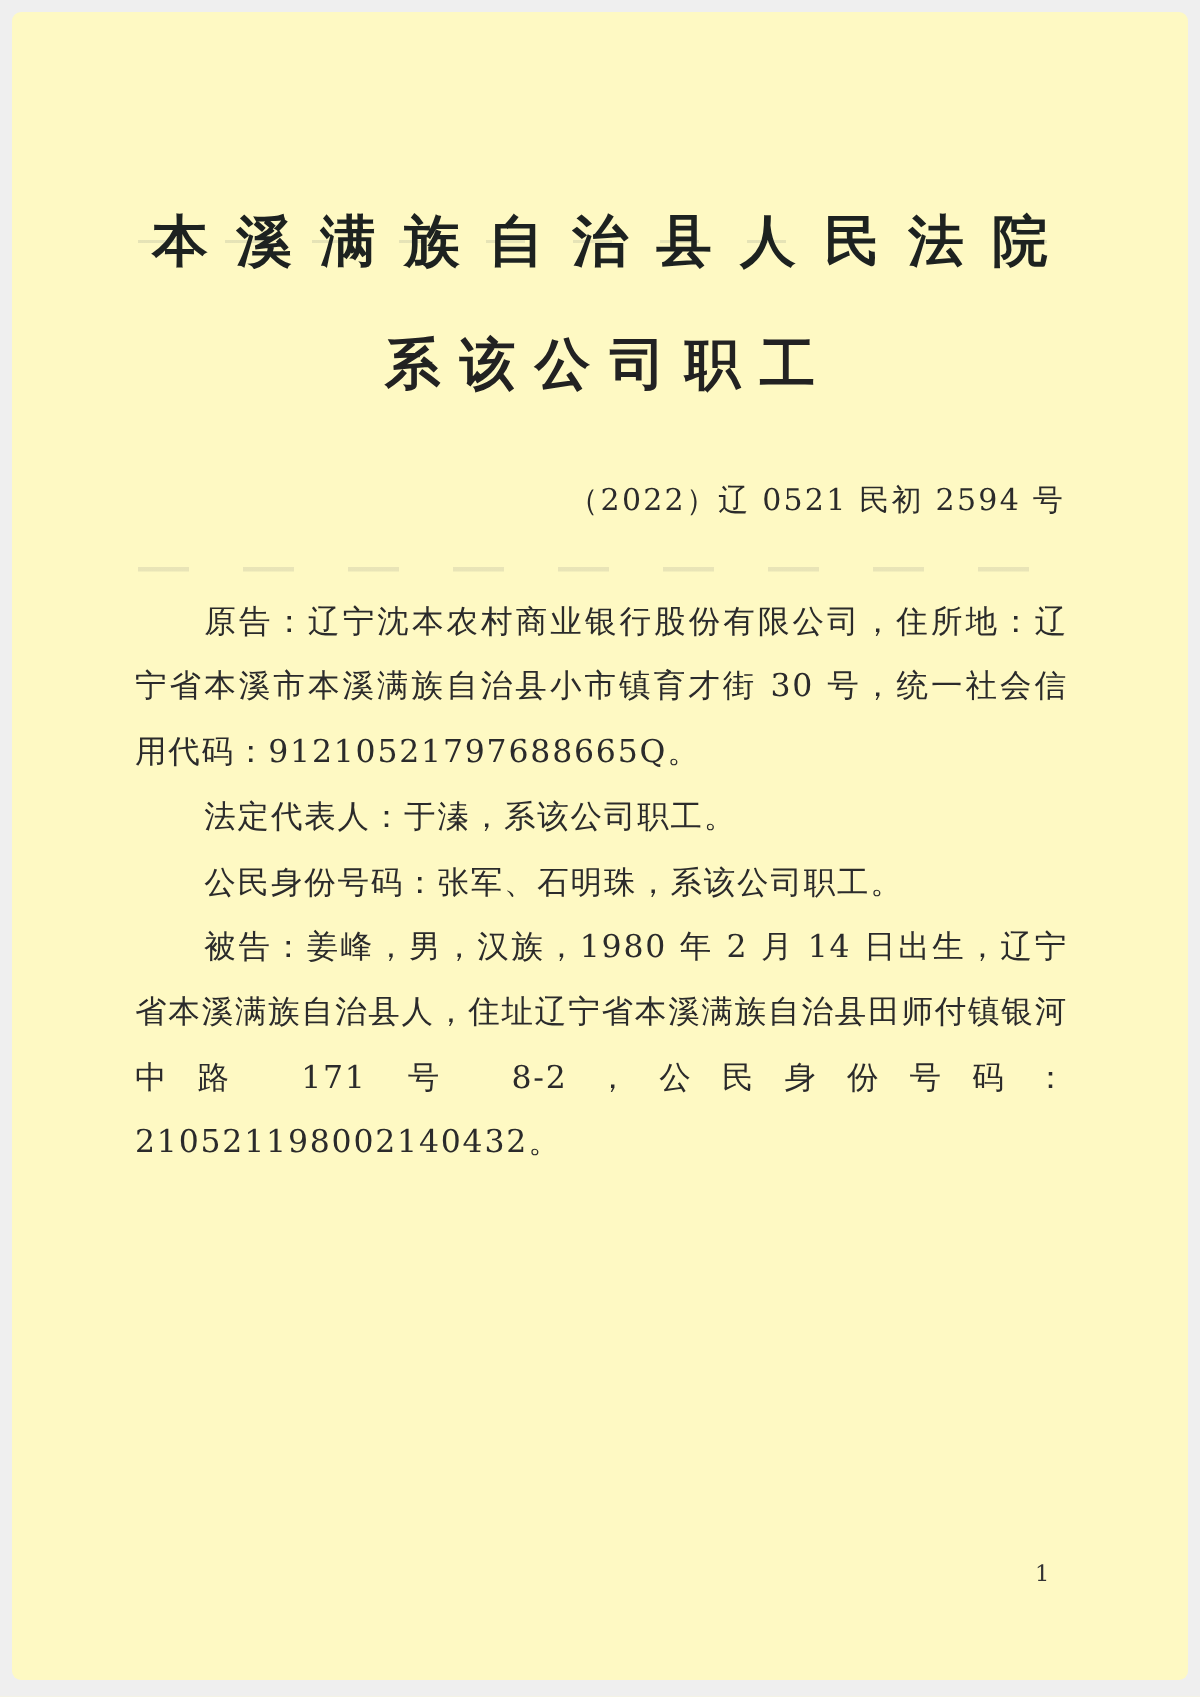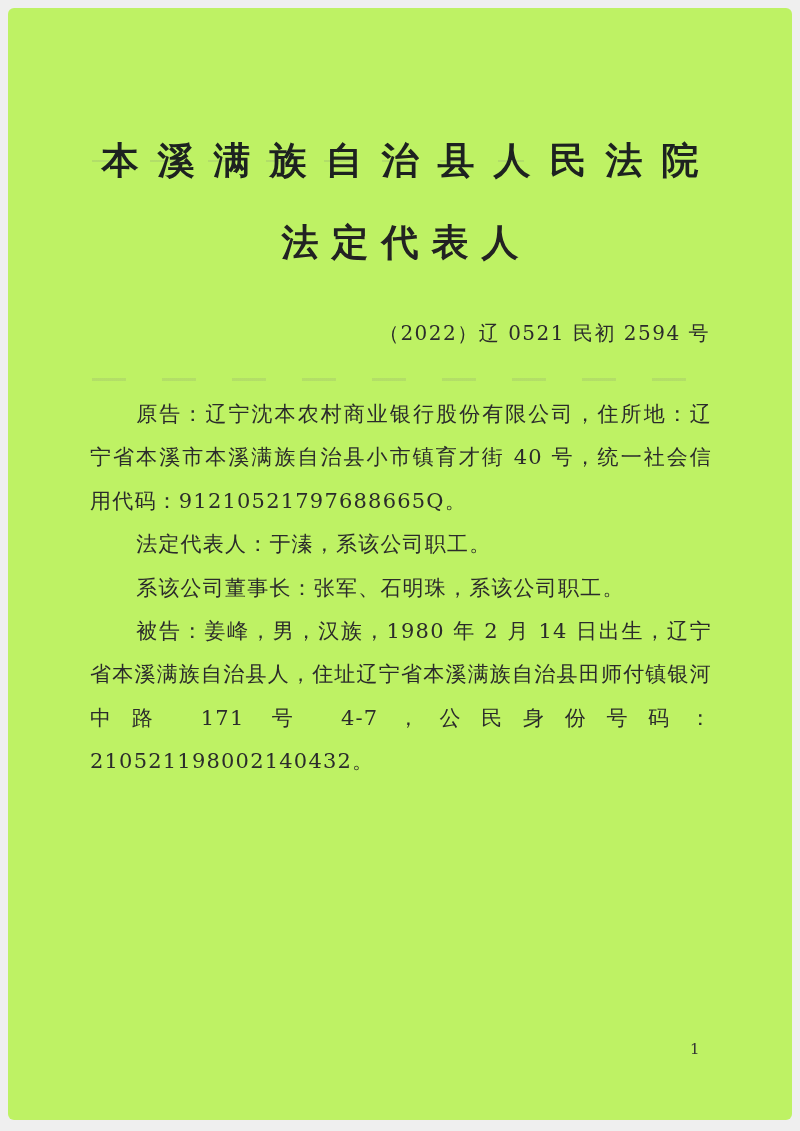--- a/index.html
+++ b/index.html
@@ -18,21 +18,21 @@
     width: 800px;
     height: 1131px;
     background: #efefef;
   }
   .page {
     position: absolute;
     left: 8px;
     top: 8px;
     width: 784px;
     height: 1112px;
-    background: #bef264;
+    background: #fef9c3;
     border-radius: 6px;
   }
   .court-name {
     position: absolute;
     top: 128px;
     left: 0;
     width: 100%;
     margin: 0;
     text-align: center;
     font-size: 37px;
@@ -113,26 +113,26 @@
 </head>
 <body>
 
 <div class="frame">
   <div class="page">
     <div class="artifact artifact-1"></div>
     <div class="artifact artifact-2"></div>
 
     <h1 class="court-name">本溪满族自治县人民法院</h1>
 
-    <h2 class="doc-type">法定代表人</h2>
+    <h2 class="doc-type">系该公司职工</h2>
 
     <div class="case-number">（2022）辽 0521 民初 2594 号</div>
 
     <div class="doc-body">
-        <p class="para">原告：辽宁沈本农村商业银行股份有限公司，住所地：辽宁省本溪市本溪满族自治县小市镇育才街 40 号，统一社会信用代码：91210521797688665Q。</p>
+        <p class="para">原告：辽宁沈本农村商业银行股份有限公司，住所地：辽宁省本溪市本溪满族自治县小市镇育才街 30 号，统一社会信用代码：91210521797688665Q。</p>
         <p class="para">法定代表人：于溱，系该公司职工。</p>
-        <p class="para">系该公司董事长：张军、石明珠，系该公司职工。</p>
-        <p class="para">被告：姜峰，男，汉族，1980 年 2 月 14 日出生，辽宁省本溪满族自治县人，住址辽宁省本溪满族自治县田师付镇银河中路 171 号 4-7，公民身份号码：210521198002140432。</p>
+        <p class="para">公民身份号码：张军、石明珠，系该公司职工。</p>
+        <p class="para">被告：姜峰，男，汉族，1980 年 2 月 14 日出生，辽宁省本溪满族自治县人，住址辽宁省本溪满族自治县田师付镇银河中路 171 号 8-2，公民身份号码：210521198002140432。</p>
       </div>
 
     <div class="page-number">1</div>
   </div>
 </div>
 
 </body></html>

